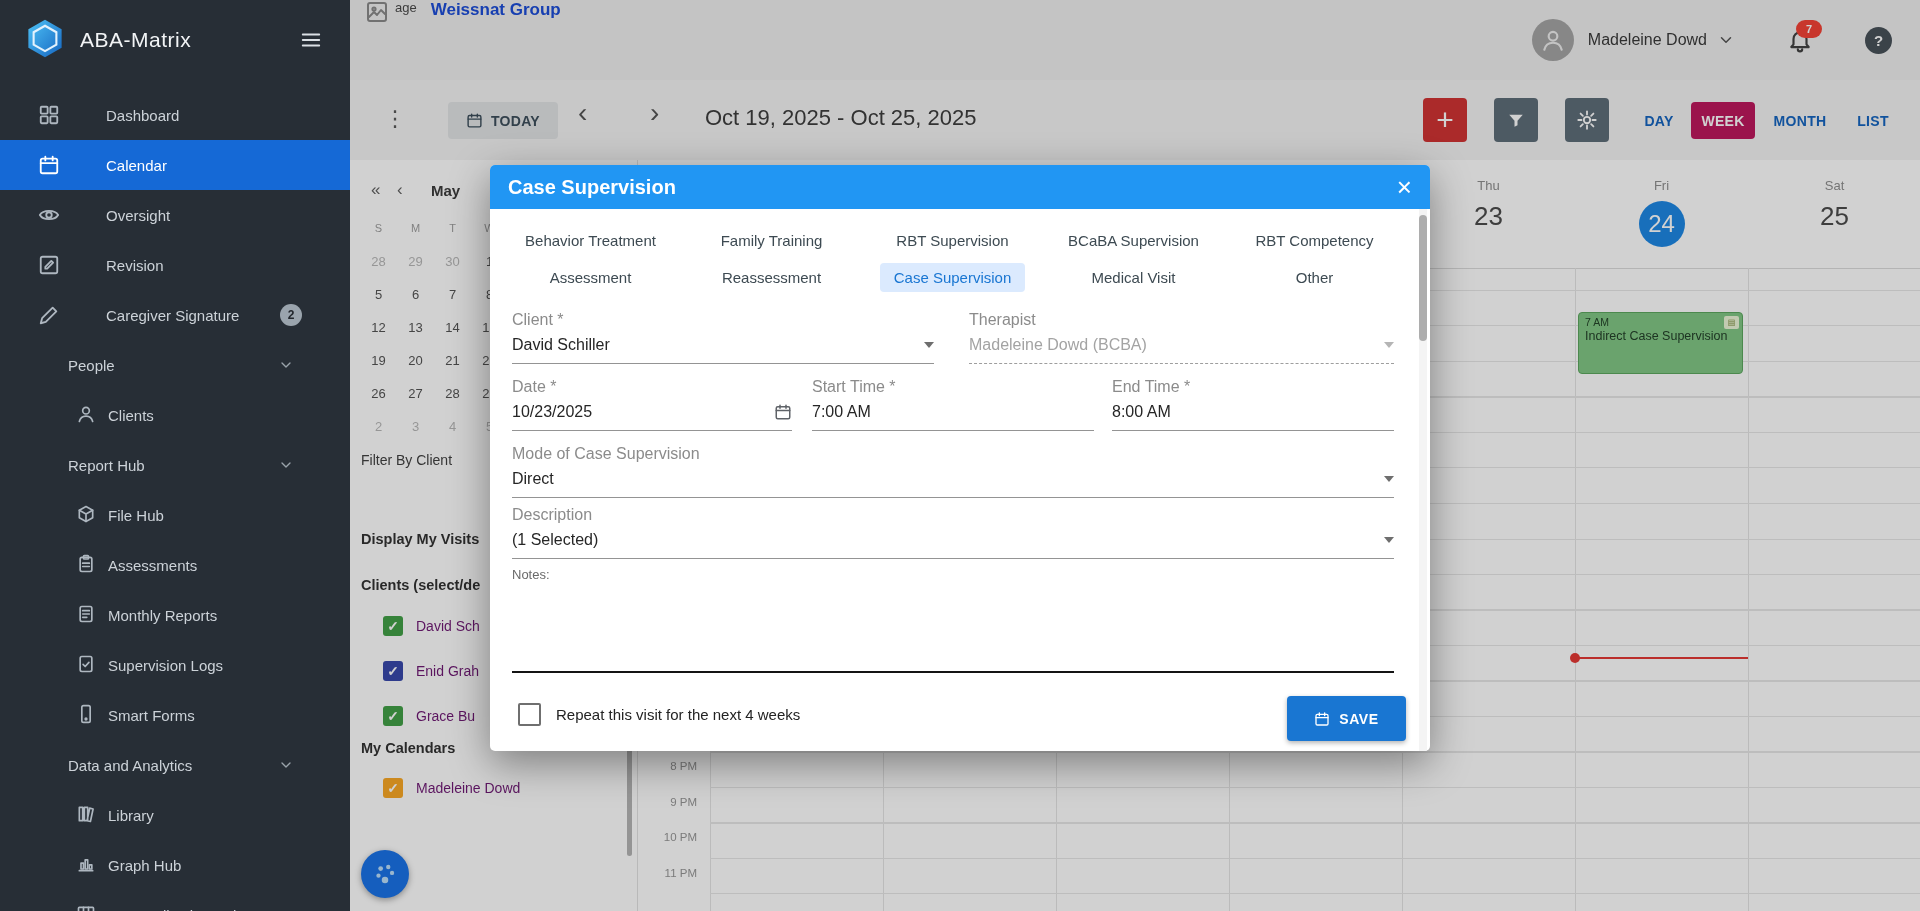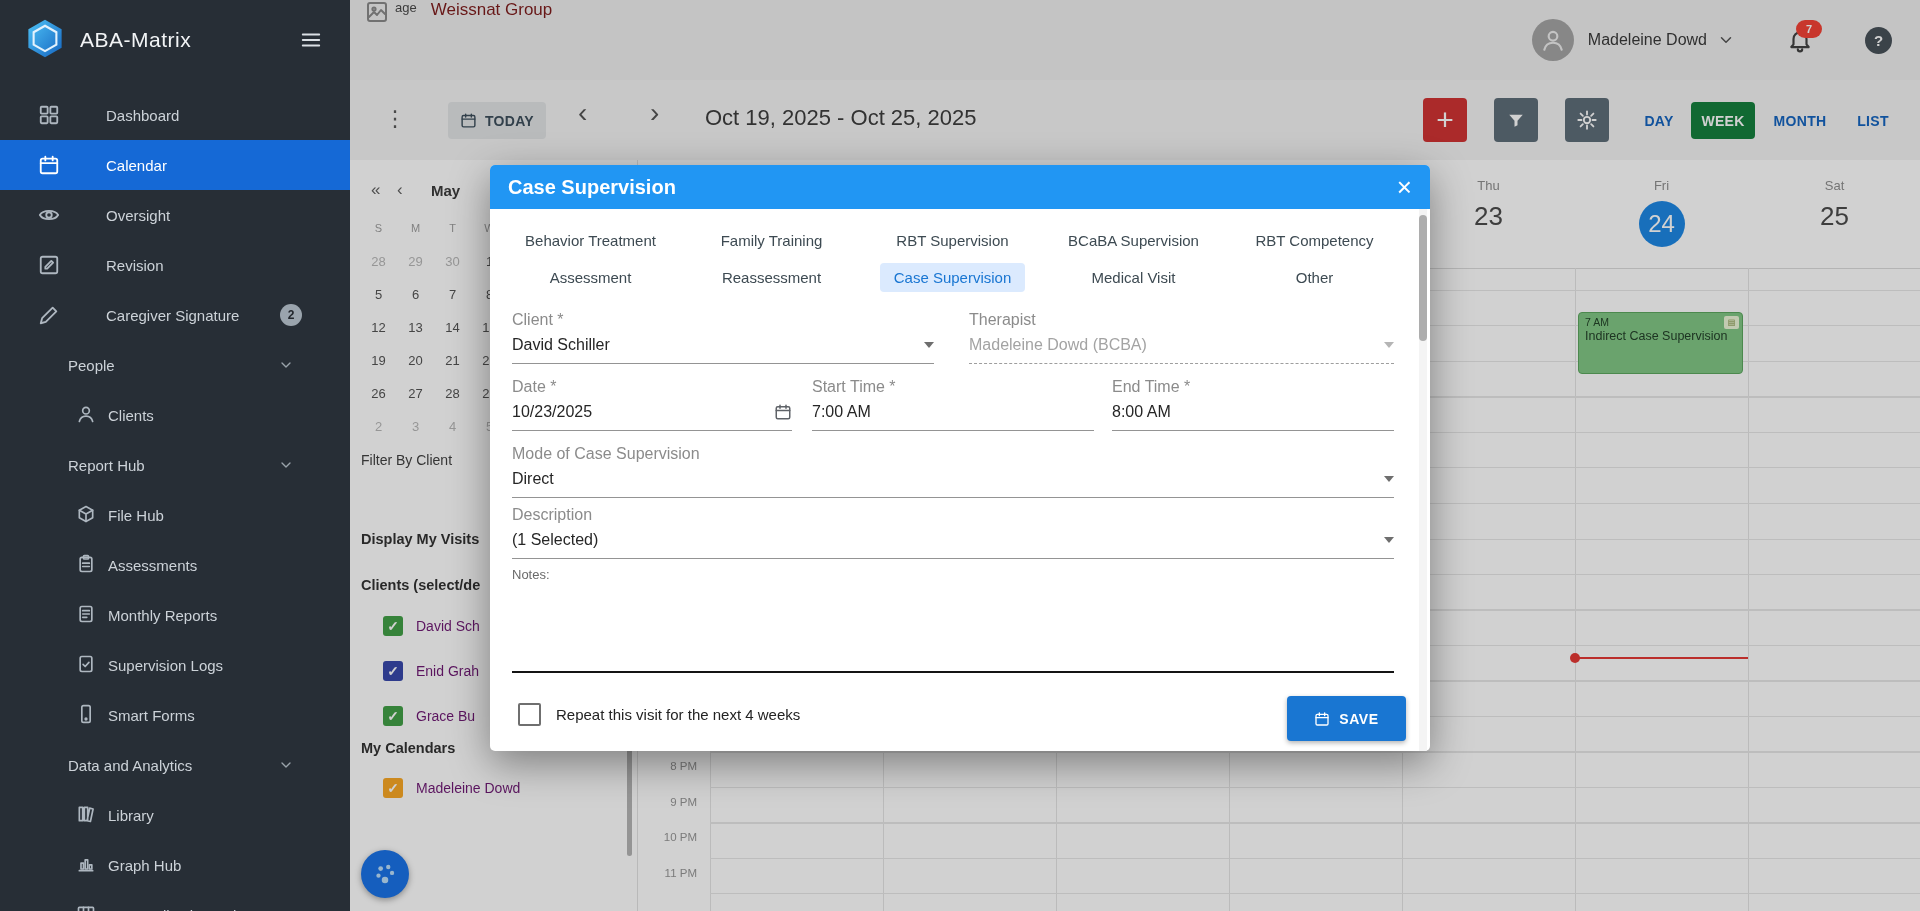--- a/index.html
+++ b/index.html
@@ -24,44 +24,44 @@
              background:#9aa4ad;color:#22272d;font-size:12px;font-weight:700;
              display:flex;align-items:center;justify-content:center}
   .nav-item.active{background:#1569d6}
   .nav-item.active .nav-label,.nav-item.active .nav-icon{color:#fff}
 
   
   .header{position:absolute;left:350px;top:0;width:1570px;height:80px;background:#f0f0f0;border-bottom:1px solid #ddd}
   .company{position:absolute;left:15px;top:0;height:80px;display:flex;gap:6px}
   .broken-img{color:#8a8a8a}
   .alt-text{font-size:13px;color:#4a4a4a}
-  .company-name{margin-left:8px;font-size:17px;color:#7f1d1d;font-weight:400}
+  .company-name{margin-left:8px;font-size:17px;color:#1d4ed8;font-weight:700}
   .user-cluster{position:absolute;right:28px;top:0;height:80px;display:flex;align-items:center}
   .avatar{width:42px;height:42px;border-radius:50%;background:#a5a5a5;display:flex;align-items:center;justify-content:center;color:#eee;overflow:hidden}
   .user-name{margin-left:14px;font-size:16px;color:#3a3a3a}
   .user-caret{margin-left:10px;color:#555;width:18px;height:18px}
   .bell-wrap{margin-left:52px;position:relative;color:#424242}
   .bell-badge{position:absolute;top:-7px;right:-9px;min-width:18px;height:18px;border-radius:9px;background:#f44336;
               color:#fff;font-size:11px;font-weight:700;display:flex;align-items:center;justify-content:center;padding:0 4px}
   .help-circle{margin-left:52px;width:27px;height:27px;border-radius:50%;background:#49525a;color:#fff;
                font-size:15px;font-weight:700;display:flex;align-items:center;justify-content:center}
 
   
   .toolbar{position:absolute;left:350px;top:80px;width:1570px;height:80px;background:#f4f4f4}
   .kebab{position:absolute;left:34px;top:26px;font-size:22px;color:#5a5a5a}
-  .btn-today{position:absolute;left:98px;top:22px;height:37px;padding:0 12px;background:#e2e4e6;border-radius:4px;
+  .btn-today{position:absolute;left:98px;top:22px;height:37px;padding:0 18px;background:#e2e4e6;border-radius:4px;
              display:flex;align-items:center;gap:8px;color:#3d4f5c;font-size:14px;font-weight:700;letter-spacing:.3px}
   .nav-arrow{position:absolute;top:17px;font-size:28px;color:#555}
   .date-range{position:absolute;left:355px;top:25px;font-size:22px;color:#3d3d3d}
   .sq-btn{position:absolute;top:18px;width:44px;height:44px;border-radius:4px;display:flex;align-items:center;justify-content:center}
   .sq-red{background:#d13434;color:#fff;font-size:30px;font-weight:400}
   .sq-slate{background:#5f6e79;color:#fff}
   .view-btn{position:absolute;top:22px;height:37px;display:flex;align-items:center;justify-content:center;
             font-size:14px;font-weight:700;color:#1565c0;border-radius:4px;letter-spacing:.3px}
-  .view-btn.active{background:#15803d;color:#fff}
+  .view-btn.active{background:#be185d;color:#fff}
 
   
   .left-panel{position:absolute;left:351px;top:160px;width:286px;height:751px;background:#fff;border-right:1px solid #e2e2e2}
   .mc-nav{position:absolute;top:20px;font-size:17px;color:#616161}
   .mc-title{position:absolute;left:80px;top:22px;font-size:15px;font-weight:700;color:#3c3c3c;white-space:nowrap}
   .mc-dow-row{position:absolute;left:9px;top:62px;display:flex}
   .mc-dow{width:37px;text-align:center;font-size:11px;color:#9e9e9e}
   .mc-row{position:absolute;left:9px;display:flex}
   .mc{width:37px;text-align:center;font-size:13px;color:#555;line-height:24px}
   .mc.muted{color:#b8b8b8}

